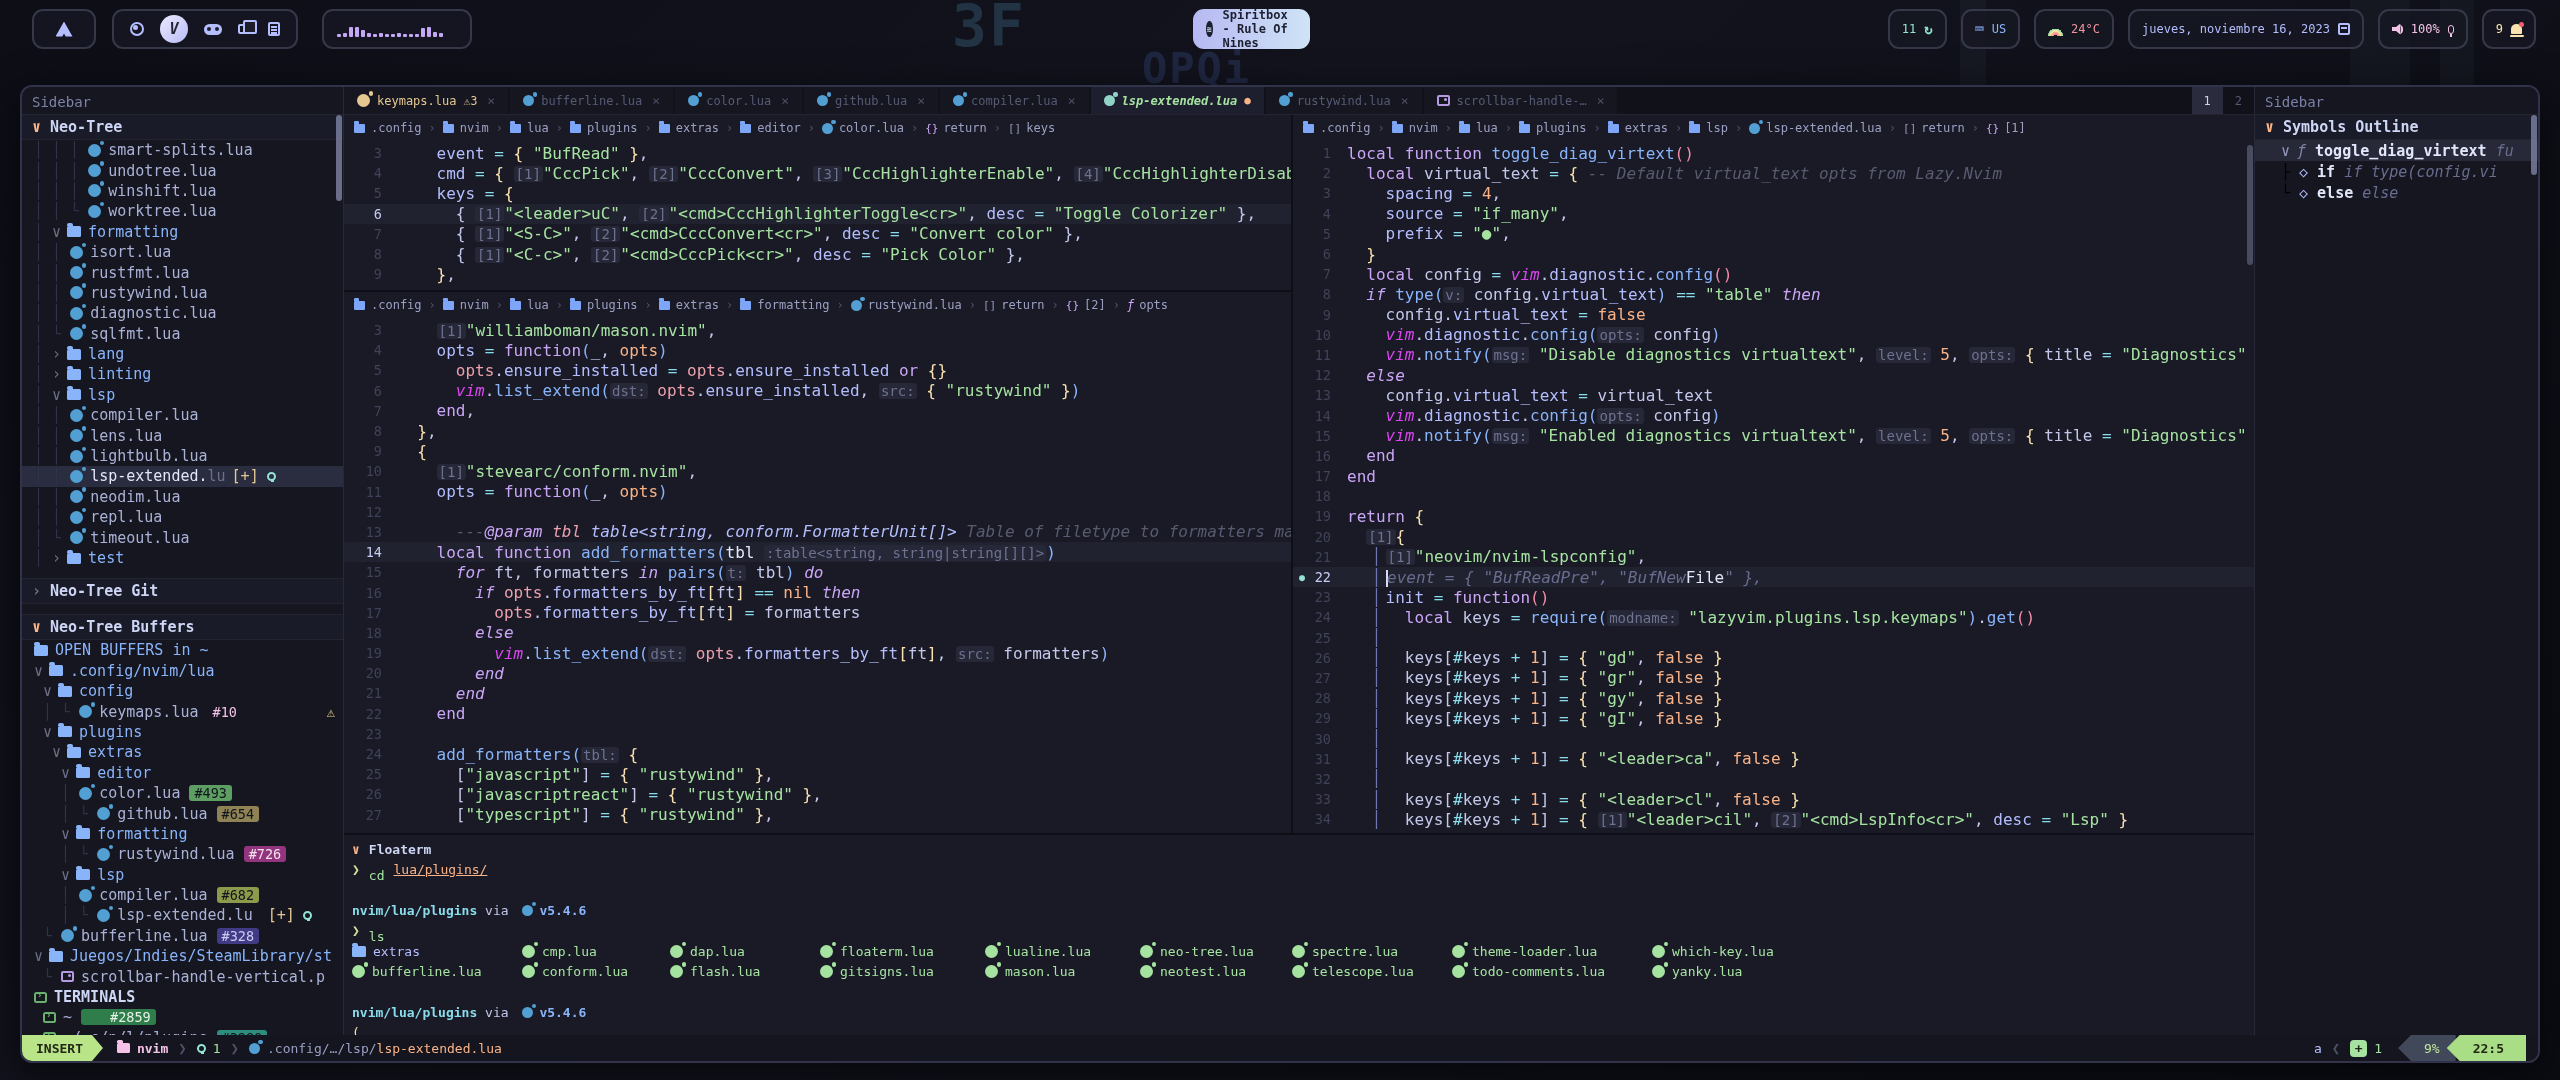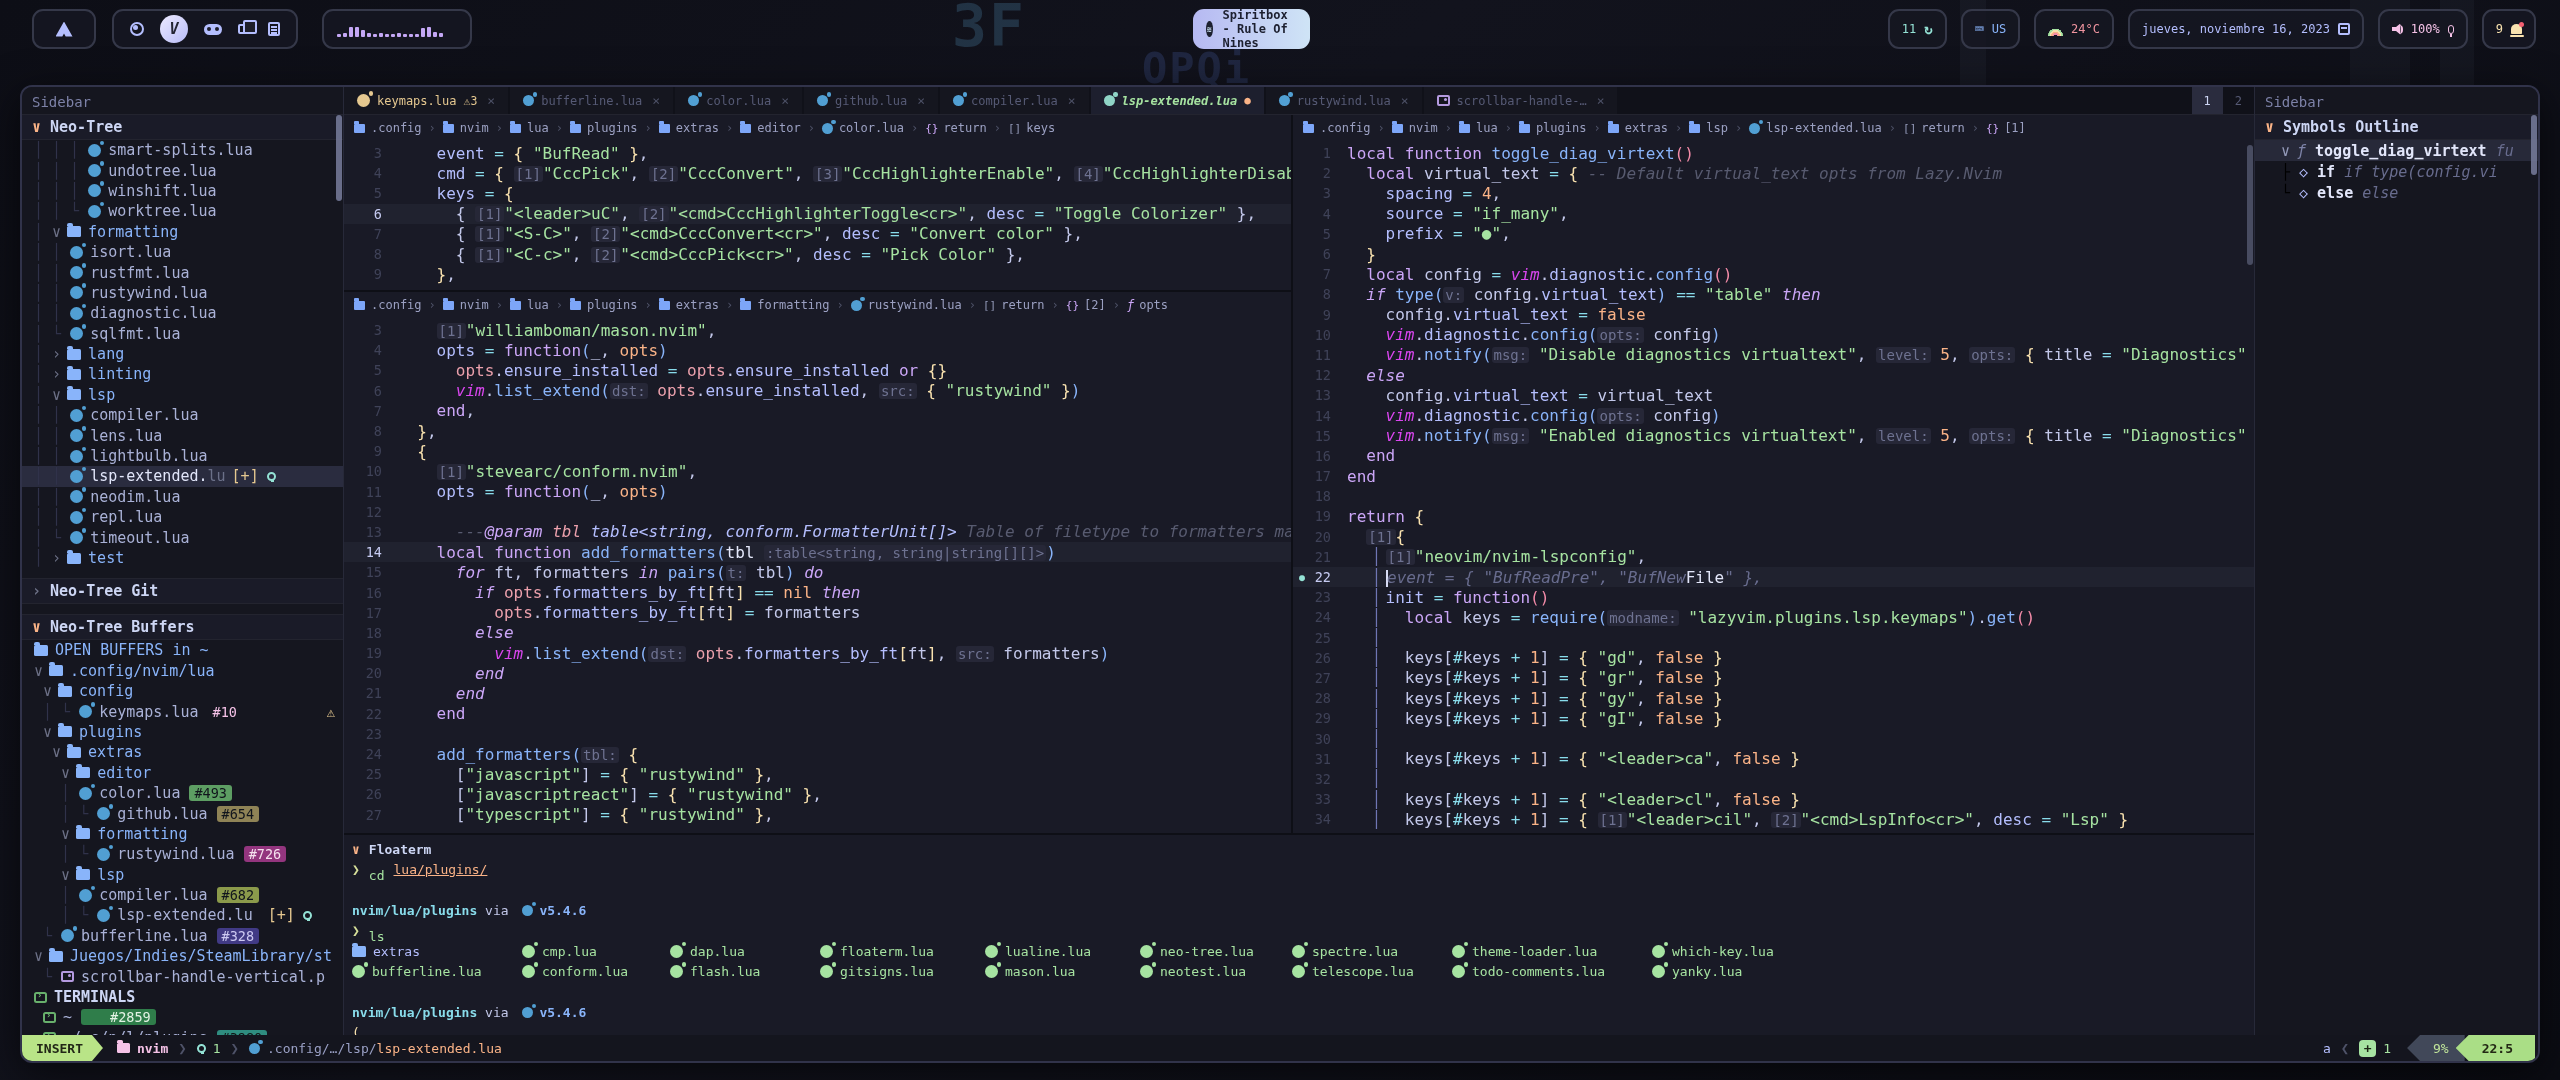--- a/index.html
+++ b/index.html
@@ -151,21 +151,21 @@
   .outline { width:284px; background:#15161f; border-left:1px solid #272939; font-size:15px; position:relative; overflow:hidden; }
   .orow { display:flex; align-items:center; height:21px; padding:0 8px 0 26px; white-space:pre; }
   .orow.sel { background:#272939; }
   .orow .ochev { color:#9399b8; margin-right:7px; }
   .orow .oic { color:#7d83a8; font-style:italic; margin-right:9px; }
   .orow .oic.cube { color:#b4befe; font-style:normal; }
   .orow .onm { color:#e2e6fa; font-weight:bold; margin-right:9px; }
   .orow .odet { color:#686c8e; font-style:italic; overflow:hidden; }
 
   
-  .statusline { height:26px; background:#14151e; display:flex; align-items:center; font-size:13px; color:#9aa0c5; padding-right:3px; }
+  .statusline { height:26px; background:#14151e; display:flex; align-items:center; font-size:13px; color:#9aa0c5; padding-right:12px; }
   .mode { background:#b9e487; color:#222717; font-weight:bold; padding:0 20px 0 14px; height:26px; display:flex; align-items:center; clip-path:polygon(0 0,calc(100% - 11px) 0,100% 50%,calc(100% - 11px) 100%,0 100%); }
   .st-item { display:flex; align-items:center; gap:7px; margin-left:14px; }
   .st-pink { color:#f5c2e7; font-weight:bold; }
   .st-sep { color:#4e5268; margin:0 10px; font-size:14px; }
   .st-green { color:#a6e3a1; }
   .st-dir { color:#9aa0c5; } .st-file { color:#fab387; }
   .st-right { margin-left:auto; display:flex; align-items:center; height:26px; }
   .st-reg { color:#b4befe; margin-right:10px; }
   .plusbox { width:17px; height:17px; background:#a6e3a1; color:#1b2413; border-radius:4px; font-weight:bold; display:flex; align-items:center; justify-content:center; font-size:13px; margin-right:7px; }
   .seg { height:26px; display:flex; align-items:center; padding:0 16px 0 26px; clip-path:polygon(13px 0,100% 0,100% 100%,13px 100%,0 50%); }

